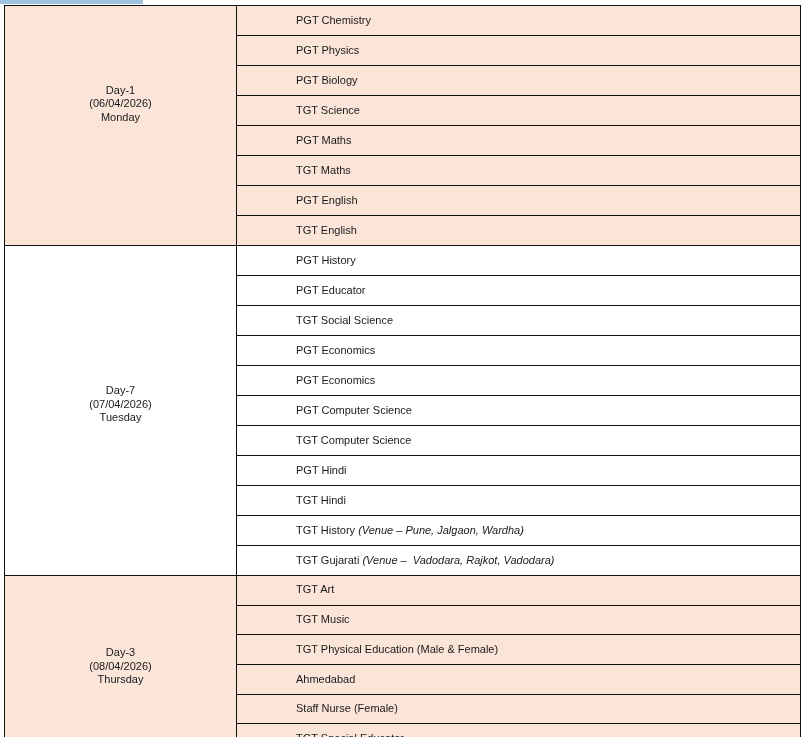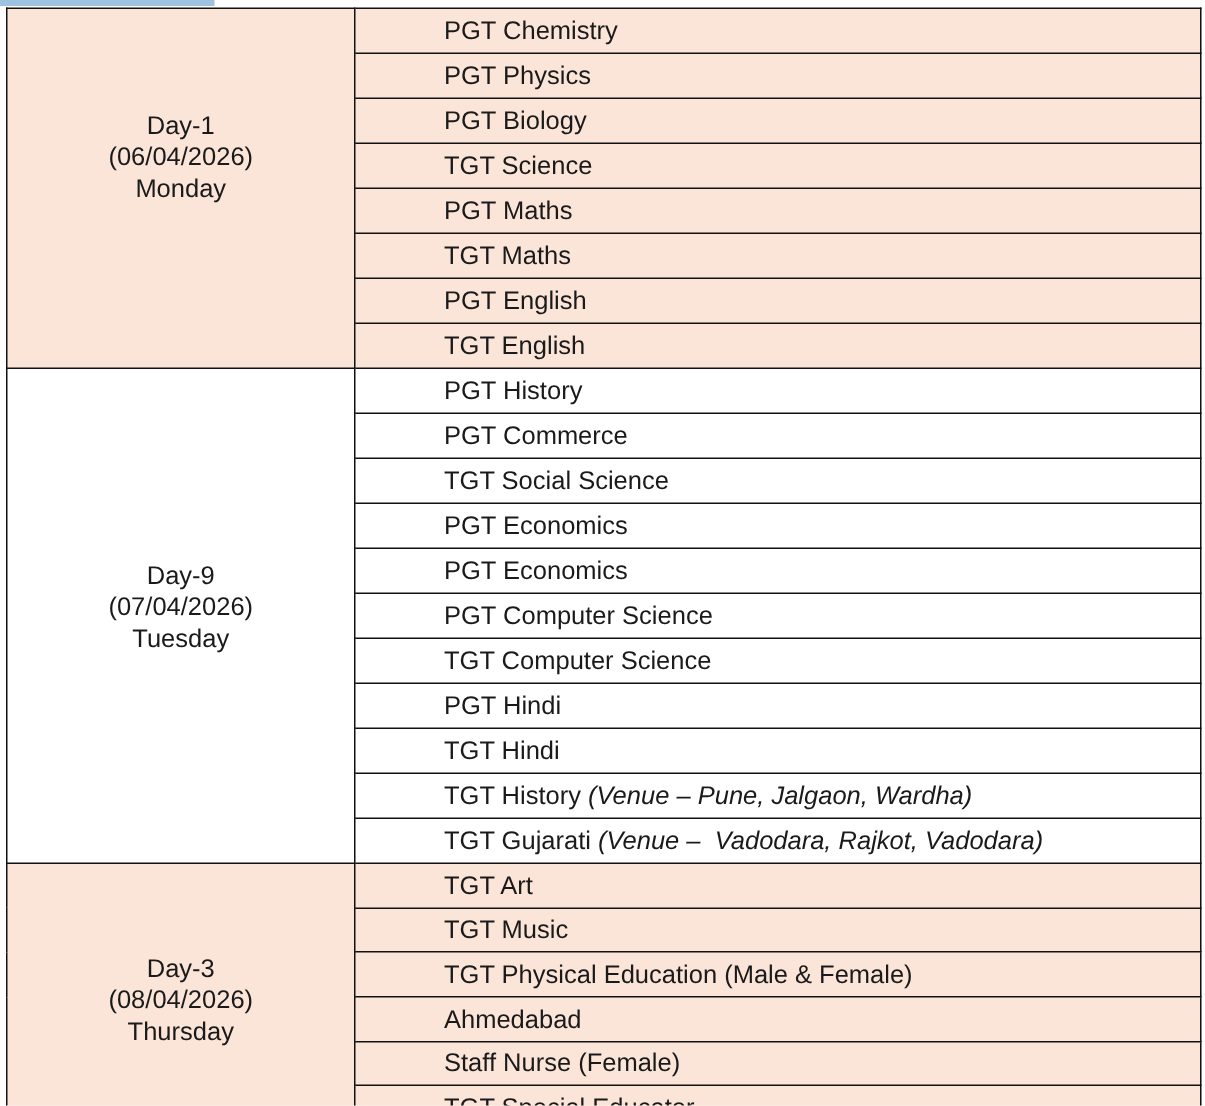--- a/index.html
+++ b/index.html
@@ -27,21 +27,21 @@
     position: absolute;
     left: 4px;
     top: 5px;
     width: 797px;
     border-collapse: collapse;
     table-layout: fixed;
   }
   table.schedule td {
     border: 1.5px solid #111;
     padding: 0;
-    font-size: 17px;
+    font-size: 11px;
     line-height: 1.25;
   }
   td.day-cell {
     width: 231px;
     text-align: center;
     vertical-align: middle;
     font-size: 16px;
     line-height: 22px;
   }
   td.day-cell .inner {
@@ -98,29 +98,29 @@
     <tr class="r1 shade">
         <td class="post-cell shade">PGT English</td>
       </tr>
     <tr class="r1 shade">
         <td class="post-cell shade">TGT English</td>
       </tr>
 
     <tr class="r1 plain">
       <td class="day-cell plain" rowspan="11">
         <span class="inner" style="margin-top:-12px;">
-          <span class="day-label-top">Day-9</span>
+          <span class="day-label-top">Day-7</span>
           <span class="day-label-top">(07/04/2026)</span>
           <span class="day-label-top">Tuesday</span>
         </span>
       </td>
       <td class="post-cell plain">PGT History</td>
     </tr>
     <tr class="r1 plain">
-        <td class="post-cell plain">PGT Commerce</td>
+        <td class="post-cell plain">PGT Educator</td>
       </tr>
     <tr class="r1 plain">
         <td class="post-cell plain">TGT Social Science</td>
       </tr>
     <tr class="r1 plain">
         <td class="post-cell plain">PGT Economics</td>
       </tr>
     <tr class="r1 plain">
         <td class="post-cell plain">PGT Economics</td>
       </tr>

